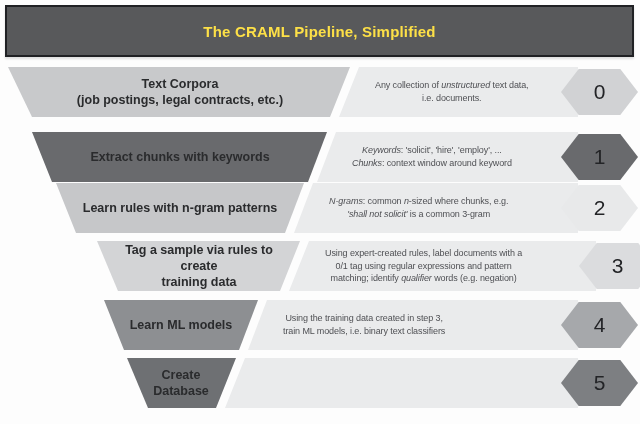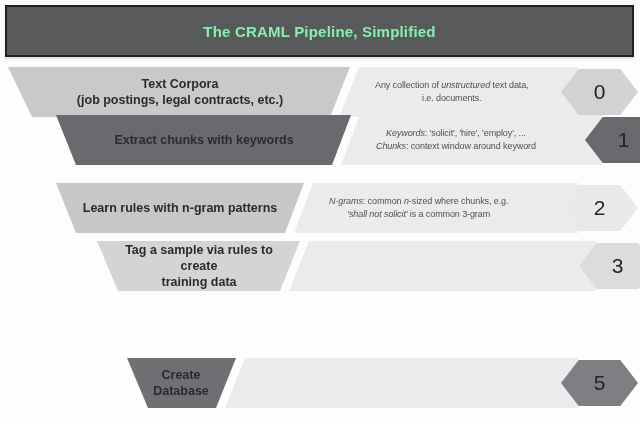--- a/index.html
+++ b/index.html
@@ -5,21 +5,21 @@
   html,body { margin:0; padding:0; background:#ffffff; }
   .canvas {
     position:relative; width:640px; height:424px; background:#fdfdfd;
     font-family:"Liberation Sans", sans-serif; overflow:hidden;
   }
   .title-bar {
     position:absolute; left:5px; top:5px; width:625px; height:48px;
     border:2px solid #202124; display:flex; align-items:center; justify-content:center;
     box-shadow:0 2px 2px rgba(0,0,0,0.12);
   }
-  .title-bar span { color:#86efac; font-size:15px; font-weight:700; letter-spacing:0.2px; }
+  .title-bar span { color:#fde047; font-size:15px; font-weight:700; letter-spacing:0.2px; }
   .row { position:absolute; left:0; width:513px; height:50px; }
   .funnel { position:absolute; left:0; top:0; width:640px; height:100%; }
   .stage-label {
     position:absolute; top:0; height:100%;
     display:flex; align-items:center; justify-content:center; text-align:center;
     font-size:12.5px; font-weight:600; color:#2a2b2d; line-height:1.3; white-space:pre-line;
   }
   .panel { position:absolute; left:0; top:0; width:578px; height:100%; background:#eaebec; }
   .panel-text { position:absolute; top:0; bottom:0; display:flex; align-items:center;text-align:center; }
   .rich { white-space:pre; font-size:9px; letter-spacing:-0.1px; color:#4f5054; line-height:1.42; }
@@ -47,21 +47,21 @@
     <div class="panel" style="clip-path:polygon(359px 0, 100% 0, 100% 100%, 339px 100%);"></div>
     <div class="panel-text" style="left:375px;">
       <span class="rich"><span>Any collection of </span><span class="it">unstructured</span><span> text data,
 i.e. documents.</span></span>
     </div>
     <div class="hex" style="background-color: rgb(209, 210, 212);">
       <span class="hex-num">0</span>
     </div>
   </div>
 
-  <div class="row" style="top:115px;margin-left:24px;">
+  <div class="row" style="top:132px;">
     <div class="funnel" style="clip-path: polygon(32px 0px, 327px 0px, 308px 100%, 52px 100%); background-color: rgb(105, 106, 109);"></div>
     <div class="stage-label" style="left:42px;width:276px;">Extract chunks with keywords</div>
     <div class="panel" style="clip-path:polygon(336px 0, 100% 0, 100% 100%, 317px 100%);"></div>
     <div class="panel-text" style="left:352px;">
       <span class="rich"><span class="it">Keywords</span><span>: 'solicit', 'hire', 'employ', ...
 </span><span class="it">Chunks</span><span>: context window around keyword</span></span>
     </div>
     <div class="hex" style="background-color: rgb(105, 106, 109);">
       <span class="hex-num">1</span>
     </div>
@@ -78,25 +78,42 @@
     <div class="hex" style="background-color: rgb(232, 233, 234);">
       <span class="hex-num">2</span>
     </div>
   </div>
 
   <div class="row" style="top:241px;margin-left:18px;">
     <div class="funnel" style="clip-path: polygon(79px 0px, 282px 0px, 262px 100%, 100px 100%); background-color: rgb(211, 212, 214);"></div>
     <div class="stage-label" style="left:90px;width:182px;">Tag a sample via rules to create
 training data</div>
     <div class="panel" style="clip-path:polygon(291px 0, 100% 0, 100% 100%, 271px 100%);"></div>
+    <div class="panel-text" style="left:307px;">
+      <span class="rich"><span>Using expert-created rules, label documents with a
+0/1 tag using regular expressions and pattern
+matching; identify </span><span class="it">qualifier</span><span> words (e.g. negation)</span></span>
+    </div>
     <div class="hex" style="background-color: rgb(219, 220, 222);">
       <span class="hex-num">3</span>
     </div>
   </div>
 
+  <div class="row" style="top:300px;">
+    <div class="funnel" style="clip-path: polygon(104px 0px, 258px 0px, 239px 100%, 124px 100%); background-color: rgb(141, 143, 146);"></div>
+    <div class="stage-label" style="left:114px;width:134px;">Learn ML models</div>
+    <div class="panel" style="clip-path:polygon(267px 0, 100% 0, 100% 100%, 248px 100%);"></div>
+    <div class="panel-text" style="left:283px;">
+      <span class="rich"><span>Using the training data created in step 3,
+train ML models, i.e. binary text classifiers</span></span>
+    </div>
+    <div class="hex" style="background-color: rgb(166, 168, 171);">
+      <span class="hex-num">4</span>
+    </div>
+  </div>
 
   <div class="row" style="top:358px;">
     <div class="funnel" style="clip-path: polygon(127px 0px, 236px 0px, 216px 100%, 148px 100%); background-color: rgb(110, 112, 115);"></div>
     <div class="stage-label" style="left:137px;width:88px;text-align:center;">Create
 Database</div>
     <div class="panel" style="clip-path:polygon(245px 0, 100% 0, 100% 100%, 225px 100%);"></div>
     <div class="hex" style="background-color: rgb(125, 127, 130);">
       <span class="hex-num">5</span>
     </div>
   </div>

